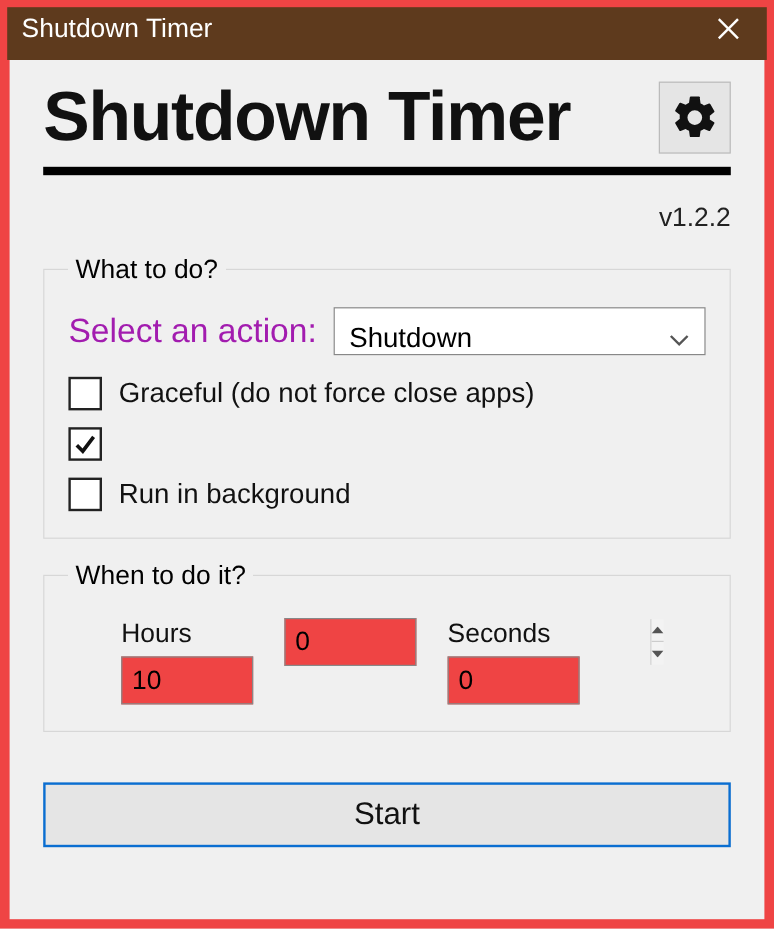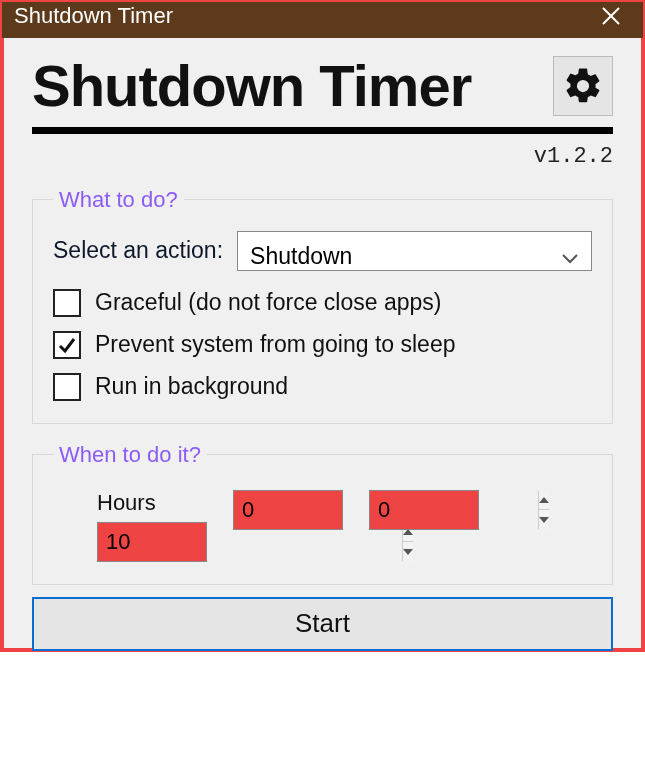--- a/index.html
+++ b/index.html
@@ -7,23 +7,23 @@
     margin: 0;
     padding: 0;
     font-family: "Segoe UI", Tahoma, sans-serif;
     background: #fff;
     width: 645px;
     height: 774px;
     overflow: hidden;
   }
   .window {
     width: 645px;
-    height: 652px;
+    height: 774px;
     background: #f0f0f0;
-    border: 4px solid #ef4444;
+    border: 8px solid #ef4444;
     display: flex;
     flex-direction: column;
   }
   .titlebar {
     background: #5e3a1d;
     color: #fff;
     display: flex;
     align-items: center;
     justify-content: space-between;
     padding: 0 18px 8px 12px;
@@ -74,43 +74,42 @@
   .gear-btn svg { fill: #111; }
   .divider {
     height: 7px;
     background: #000;
     margin-top: 10px;
   }
   .version {
     text-align: right;
     font-size: 22px;
     color: #222;
-    margin-top: 10px;
-    font-family: Liberation Mono, monospace;
+    margin-top: 22px;
   }
   fieldset {
     border: 1px solid #d7d7d7;
     margin: 18px 0 0 0;
     padding: 18px 20px 22px 20px;
   }
   legend {
     font-size: 22px;
-    color: #8b5cf6;
+    color: #000000;
     padding: 0 6px;
   }
   .row {
     display: flex;
     align-items: center;
     gap: 14px;
     margin-bottom: 18px;
   }
   .row:last-child { margin-bottom: 0; }
   .label {
-    font-size: 23px;
-    color: #0f172a;
+    font-size: 28px;
+    color: #a21caf;
   }
   .select-box {
     flex: 1;
     height: 40px;
     border: 1px solid #888;
     background: #fff;
     display: flex;
     align-items: flex-end;
     justify-content: space-between;
     padding: 0 12px;
@@ -181,21 +180,21 @@
     flex: 1;
     display: flex;
     align-items: center;
     justify-content: center;
     background: #f3f3f3;
     cursor: pointer;
   }
   .spinner-btn:first-child { border-bottom: 1px solid #ccc; }
   .spinner-btn svg { fill: #555; }
   .start-btn {
-    margin-top: 12px;
+    margin-top: 42px;
     height: 54px;
     border: 2px solid #0a6ed1;
     background: #e5e5e5;
     display: flex;
     align-items: center;
     justify-content: center;
     font-size: 26px;
     color: #111;
     cursor: pointer;
   }
@@ -250,21 +249,20 @@
         </div>
         <span class="checkbox-label">Graceful (do not force close apps)</span>
       </div>
 
       <div class="checkbox-row">
         <div class="checkbox checked">
           <svg width="20" height="20" viewBox="0 0 20 20">
               <polyline points="3,11 8,16 17,4"></polyline>
             </svg>
         </div>
-        <span class="checkbox-label">Prevent system from going to sleep</span>
       </div>
 
       <div class="checkbox-row">
         <div class="checkbox">
           
         </div>
         <span class="checkbox-label">Run in background</span>
       </div>
     </fieldset>
 
@@ -303,20 +301,21 @@
               <div class="spinner-btn">
                   <svg width="10" height="6" viewBox="0 0 10 6">
                     <polygon points="0,0 10,0 5,6"></polygon>
                   </svg>
                 </div>
             </div>
           </div>
         </div>
 
         <div class="time-col">
+          <span class="time-label">Seconds</span>
           <div class="spinner">
             <input class="spinner-input" value="0" style="">
             <div class="spinner-btns">
               <div class="spinner-btn">
                   <svg width="10" height="6" viewBox="0 0 10 6">
                     <polygon points="5,0 10,6 0,6"></polygon>
                   </svg>
                 </div>
               <div class="spinner-btn">
                   <svg width="10" height="6" viewBox="0 0 10 6">

